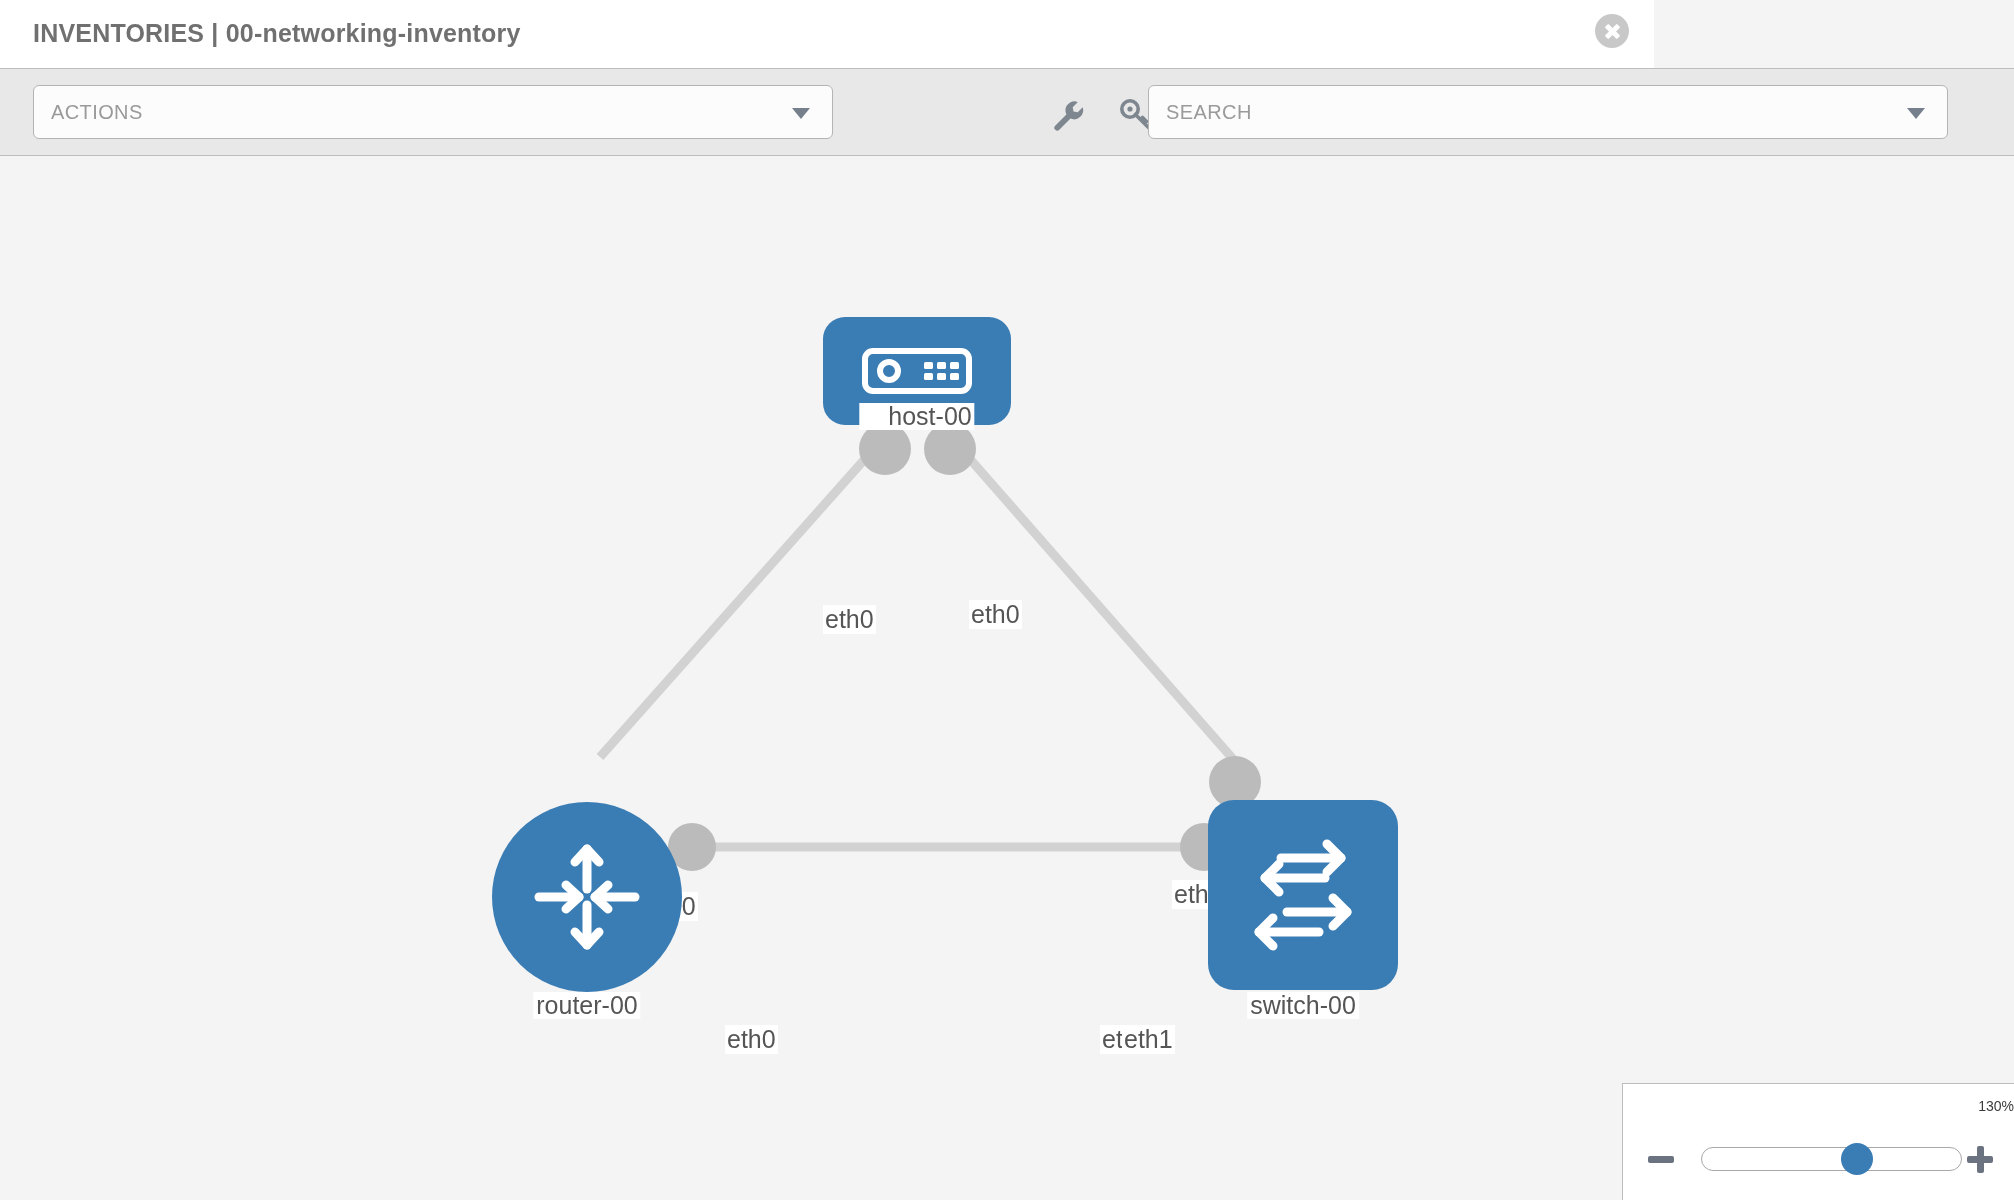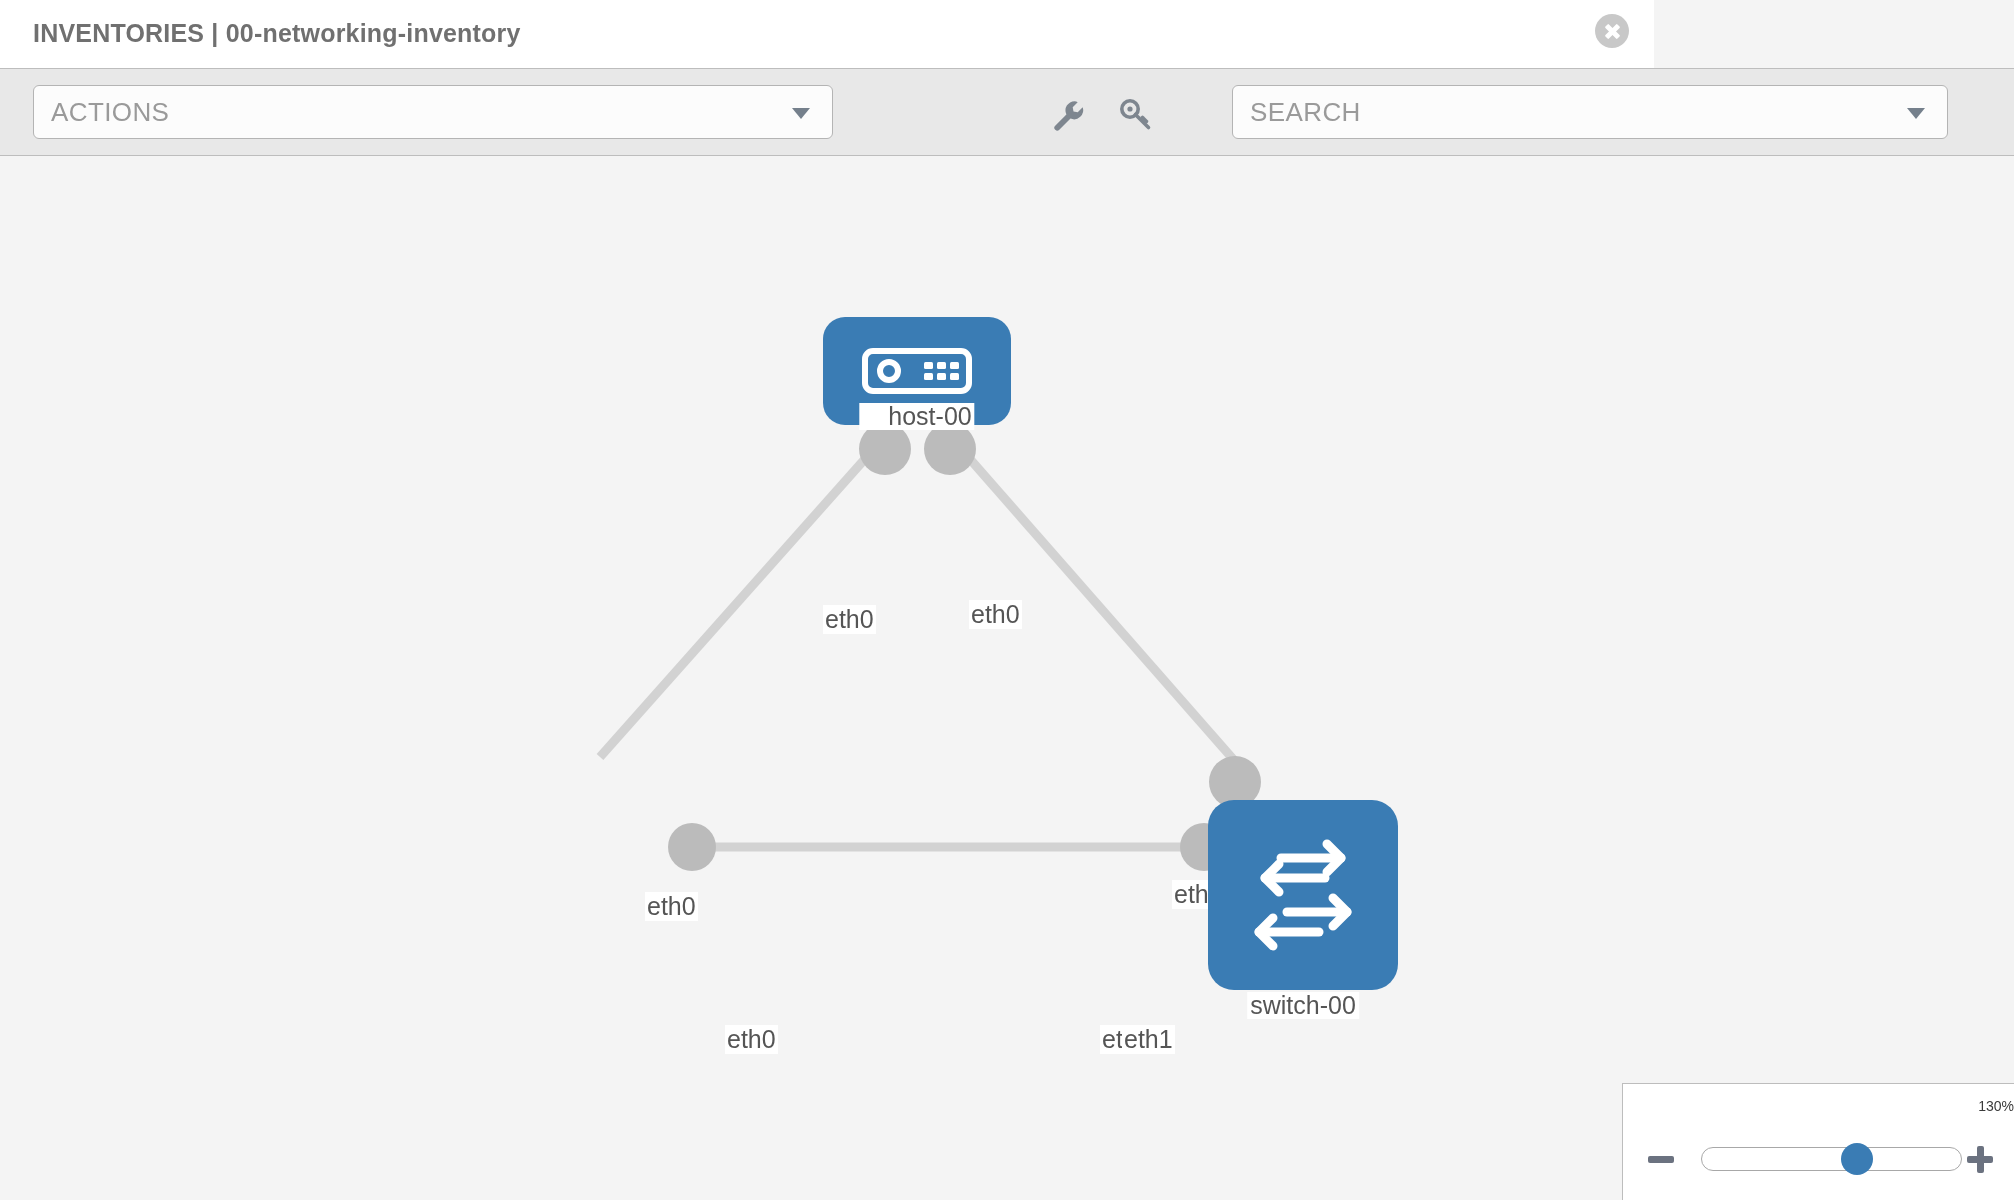--- a/index.html
+++ b/index.html
@@ -85,21 +85,21 @@
     border: 1px solid #b4b4b4;
     border-radius: 6px;
     box-sizing: border-box;
     cursor: pointer;
   }
   .select-box .sel-label {
     position: absolute;
     left: 17px;
     top: 50%;
     transform: translateY(-50%);
-    font-size: 26px;
+    font-size: 20px;
     color: #9a9a9a;
     letter-spacing: 0.4px;
     white-space: nowrap;
     pointer-events: none;
   }
   .caret {
     position: absolute;
     right: 22px;
     top: 50%;
     margin-top: -4px;
@@ -108,23 +108,23 @@
     border-right: 9px solid transparent;
     border-top: 11px solid #75808c;
   }
   #actions-select {
     left: 33px;
     top: 16px;
     width: 800px;
     height: 54px;
   }
   #search-select {
-    left: 1232px;
+    left: 1148px;
     top: 16px;
-    width: 716px;
+    width: 800px;
     height: 54px;
   }
 
   .tool-icon {
     position: absolute;
     top: 28px;
     width: 36px;
     height: 36px;
     cursor: pointer;
   }
@@ -346,20 +346,41 @@
             <rect x="88" y="16" width="9" height="7" rx="1.5"></rect>
             <rect x="62" y="27" width="9" height="7" rx="1.5"></rect>
             <rect x="75" y="27" width="9" height="7" rx="1.5"></rect>
             <rect x="88" y="27" width="9" height="7" rx="1.5"></rect>
           </g>
         </svg>
       </div>
       <div class="node-label">host-00</div>
     </div>
 
+    <div class="node" id="node-router-00">
+      <div class="node-shape">
+        <svg width="120" height="120" viewBox="0 0 120 120" aria-hidden="true">
+          <g stroke="#ffffff" stroke-width="9" stroke-linecap="round" stroke-linejoin="round" fill="none">
+
+            <path d="M60 52 L60 12"></path>
+            <path d="M48 25 L60 12 L72 25"></path>
+
+            <path d="M60 68 L60 108"></path>
+            <path d="M48 95 L60 108 L72 95"></path>
+
+            <path d="M12 60 L52 60"></path>
+            <path d="M39 48 L52 60 L39 72"></path>
+
+            <path d="M108 60 L68 60"></path>
+            <path d="M81 48 L68 60 L81 72"></path>
+          </g>
+        </svg>
+      </div>
+      <div class="node-label">router-00</div>
+    </div>
 
     <div class="node" id="node-switch-00">
       <div class="node-shape">
         <svg width="124" height="124" viewBox="0 0 124 124" aria-hidden="true">
           <g stroke="#ffffff" stroke-width="9" stroke-linecap="round" stroke-linejoin="round" fill="none">
 
             <path d="M40 25 L100 25"></path>
             <path d="M86 11 L100 25 L86 39"></path>
 
             <path d="M84 45 L24 45"></path>

